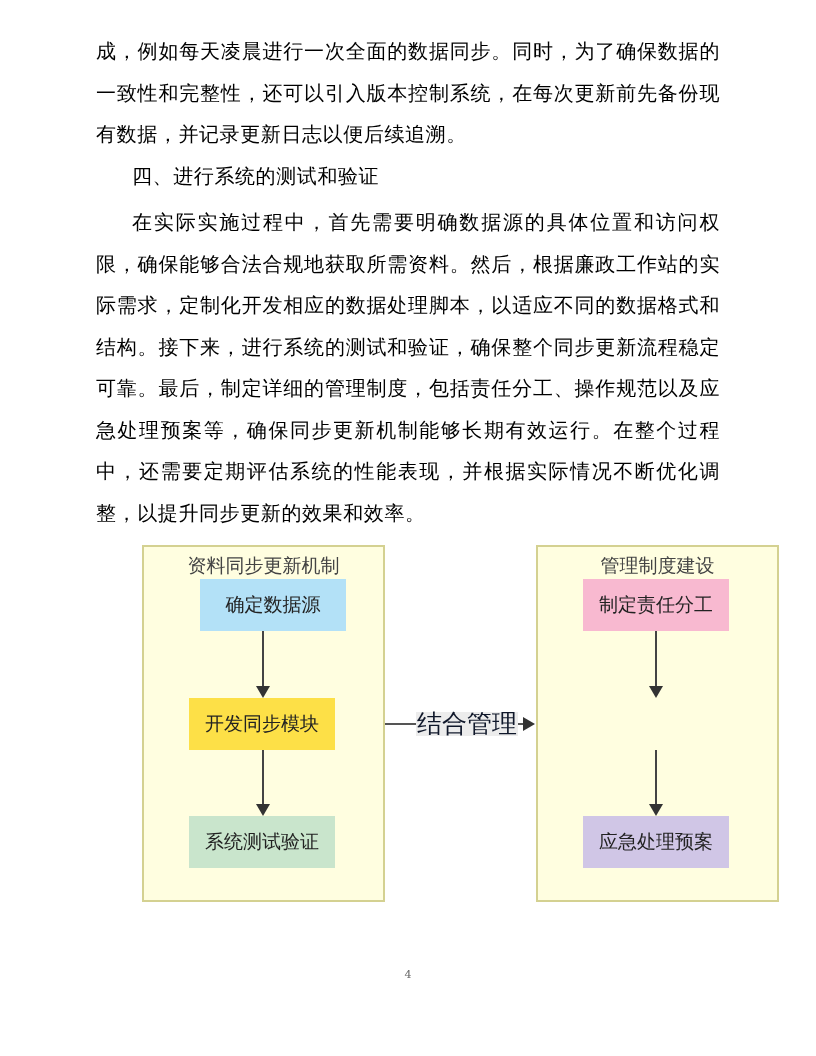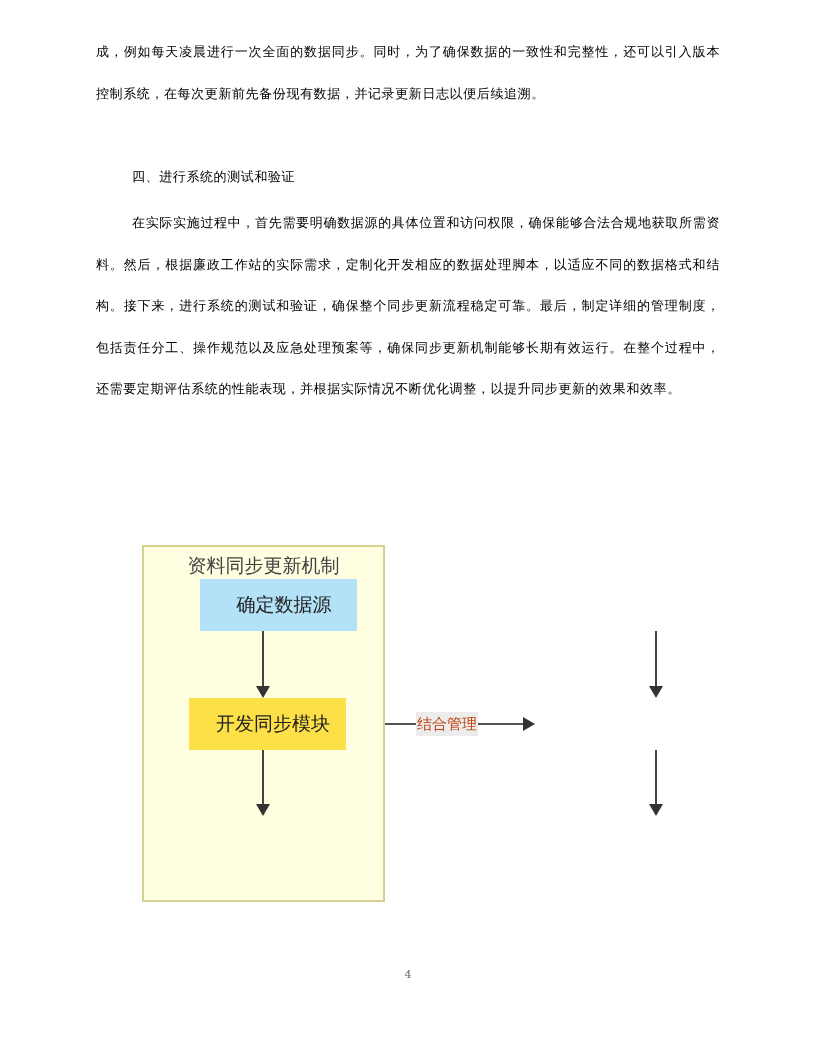--- a/index.html
+++ b/index.html
@@ -1,38 +1,38 @@
 <!DOCTYPE html>
 <html><head>
   <meta charset="utf-8">
   <style>
     html, body { margin: 0; padding: 0; background: #ffffff; }
     body { width: 816px; height: 1056px; position: relative; overflow: hidden;
            font-family: "DejaVu Serif", "Liberation Serif", serif; color: #000; }
-    .para { position: absolute; left: 96px; width: 624px; font-size: 13px; line-height: 41.5px;
+    .para { position: absolute; left: 96px; width: 624px; font-size: 20px; line-height: 41.5px;
             margin: 0; letter-spacing: 0.6px; text-align: justify; }
     .p1 { top: 31px; }
     .heading { top: 156px; left: 132px; }
     .p2 { top: 202px; text-indent: 36px; }
 
     .diagram { position: absolute; left: 0; top: 0; width: 816px; height: 1056px; }
     .group { position: absolute; background: #fffee0; border: 2px solid #d4d191; box-sizing: border-box; }
     .g-left { left: 142px; top: 545px; width: 243px; height: 357px; }
     .g-right { left: 536px; top: 545px; width: 243px; height: 357px; }
     .g-title { position: absolute; left: 0; width: 100%; top: 6px; text-align: center;
                font-family: "DejaVu Sans", sans-serif; font-size: 19px; color: #444; }
     .node { position: absolute; width: 146px; height: 52px; display: flex; align-items: center;
-            justify-content: center; font-family: "DejaVu Sans", sans-serif; font-size: 19px; color: #222; padding-left: 11px; }
+            justify-content: center; font-family: "DejaVu Sans", sans-serif; font-size: 19px; color: #222; }
     .arrow-v { position: absolute; width: 2px; background: #444; }
     .arrow-head-down { position: absolute; width: 0; height: 0; border-left: 7px solid transparent;
                        border-right: 7px solid transparent; border-top: 12px solid #333; }
     .link-line { position: absolute; height: 2px; background: #555; }
     .arrow-head-right { position: absolute; width: 0; height: 0; border-top: 7px solid transparent;
                         border-bottom: 7px solid transparent; border-left: 12px solid #333; }
-    .link-label { position: absolute; font-family: "DejaVu Sans", sans-serif; font-size: 15px; color: #c2410c;
+    .link-label { position: absolute; font-family: "DejaVu Sans", sans-serif; font-size: 25px; color: #0f172a;
                   background: #ececec; padding: 0 1px; line-height: 24px; }
     .page-num { position: absolute; top: 968px; left: 0; width: 816px; text-align: center;
                 font-size: 11px; color: #666; }
   </style>
 </head>
 <body>
 
 <p class="para p1">成，例如每天凌晨进行一次全面的数据同步。同时，为了确保数据的一致性和完整性，还可以引入版本控制系统，在每次更新前先备份现有数据，并记录更新日志以便后续追溯。</p>
 <p class="para heading">四、进行系统的测试和验证</p>
 <p class="para p2">在实际实施过程中，首先需要明确数据源的具体位置和访问权限，确保能够合法合规地获取所需资料。然后，根据廉政工作站的实际需求，定制化开发相应的数据处理脚本，以适应不同的数据格式和结构。接下来，进行系统的测试和验证，确保整个同步更新流程稳定可靠。最后，制定详细的管理制度，包括责任分工、操作规范以及应急处理预案等，确保同步更新机制能够长期有效运行。在整个过程中，还需要定期评估系统的性能表现，并根据实际情况不断优化调整，以提升同步更新的效果和效率。</p>
@@ -41,24 +41,30 @@
 
   <div class="group g-left">
     <div class="g-title">资料同步更新机制</div>
   </div>
   <div class="node" style="left:200px;top:579px;background:#b3e1f7;">确定数据源</div>
   <div class="arrow-v" style="left:262px;top:631px;height:56px;"></div>
   <div class="arrow-head-down" style="left:256px;top:686px;"></div>
   <div class="node" style="left:189px;top:698px;background:#fde047;">开发同步模块</div>
   <div class="arrow-v" style="left:262px;top:750px;height:56px;"></div>
   <div class="arrow-head-down" style="left:256px;top:804px;"></div>
+  <div class="node" style="left:189px;top:816px;background:#c9e5cc;">系统测试验证</div>
 
   <div class="link-line" style="left:385px;top:723px;width:140px;"></div>
   <div class="arrow-head-right" style="left:523px;top:717px;"></div>
   <div class="link-label" style="left:416px;top:712px;">结合管理</div>
 
+  <div class="group g-right">
+    <div class="g-title">管理制度建设</div>
+  </div>
+  <div class="node" style="left:583px;top:579px;background:#f8b9d0;">制定责任分工</div>
   <div class="arrow-v" style="left:655px;top:631px;height:56px;"></div>
   <div class="arrow-head-down" style="left:649px;top:686px;"></div>
   <div class="arrow-v" style="left:655px;top:750px;height:56px;"></div>
   <div class="arrow-head-down" style="left:649px;top:804px;"></div>
+  <div class="node" style="left:583px;top:816px;background:#d0c6e6;">应急处理预案</div>
 </div>
 
 <div class="page-num">4</div>
 
 </body></html>

